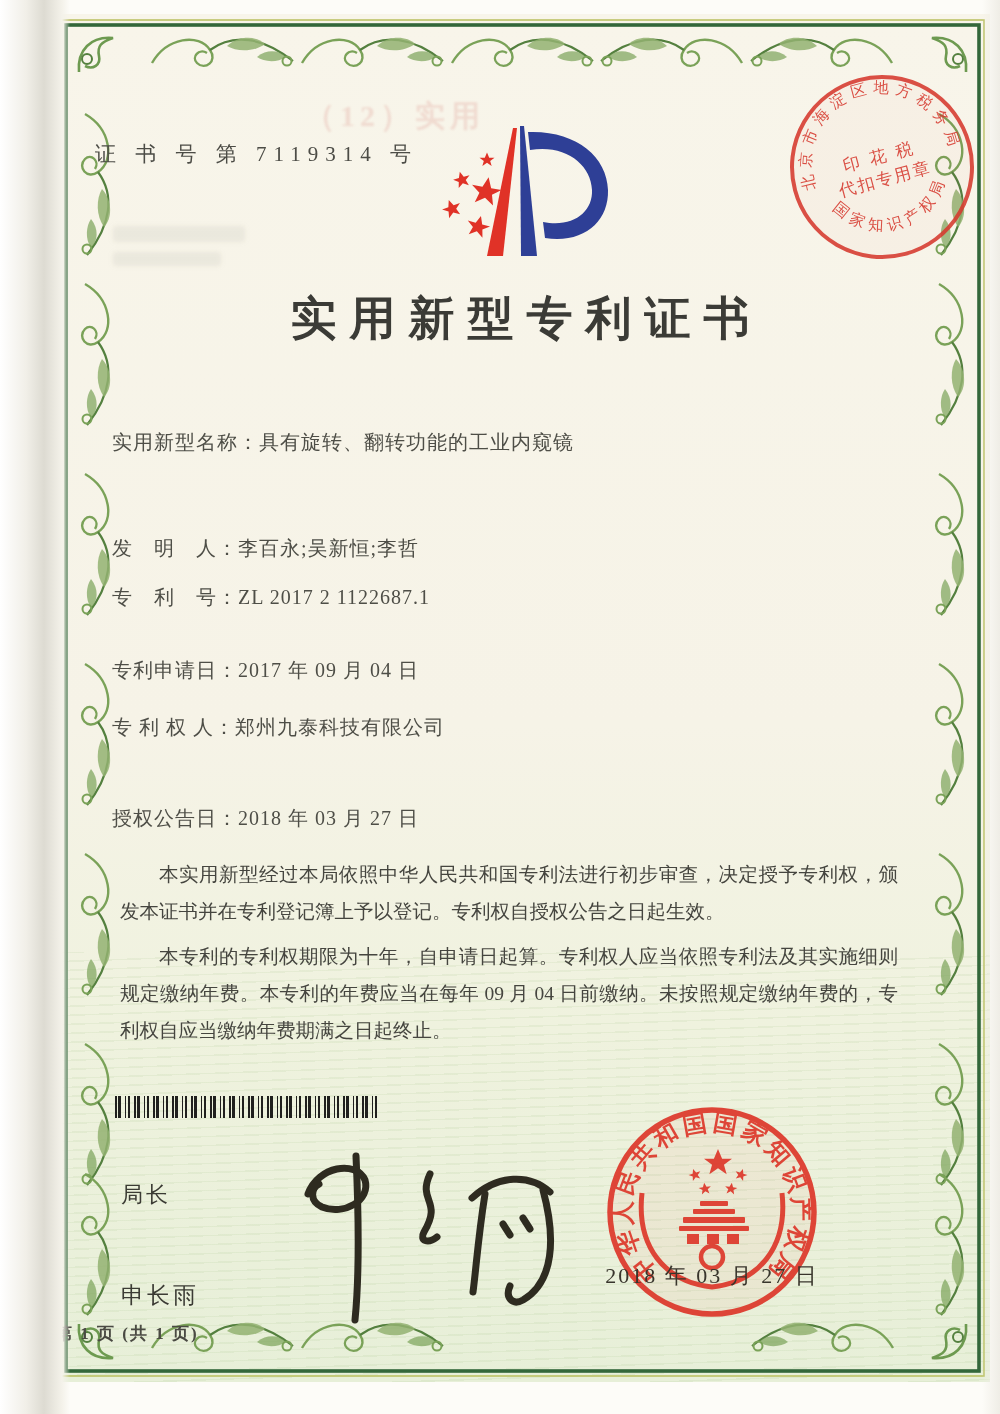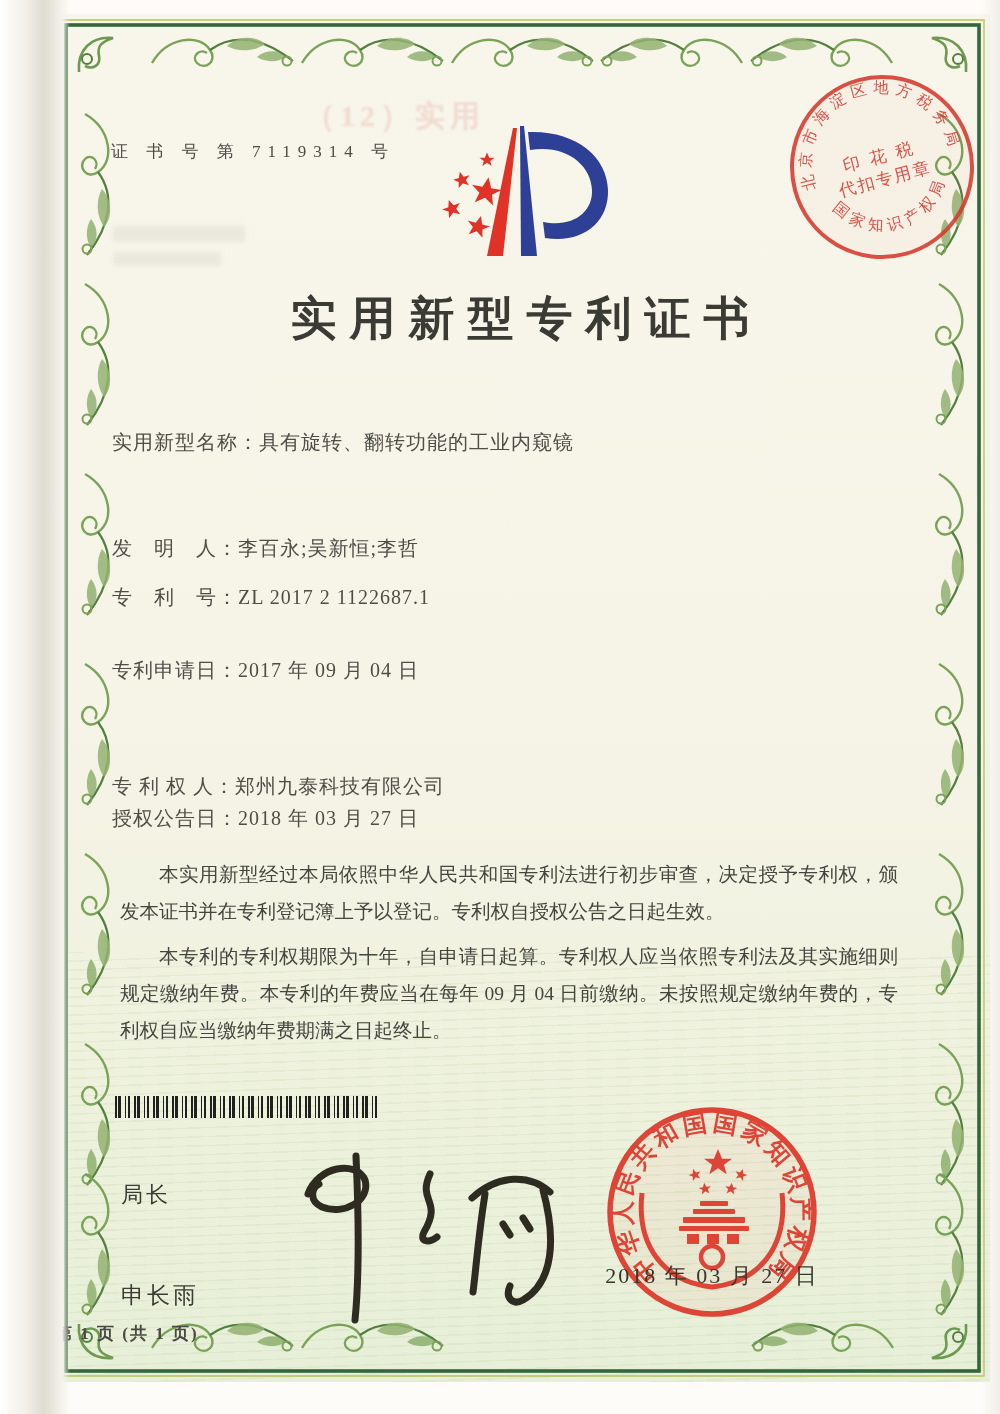--- a/index.html
+++ b/index.html
@@ -11,21 +11,21 @@
   .redge{position:absolute;right:0;top:0;width:18px;height:1414px;
          background:linear-gradient(270deg,#efede6 0,rgba(250,248,242,0) 18px);}
   .cert{position:absolute;left:55px;top:14px;width:935px;height:1368px;
         background:linear-gradient(180deg,#f8f5ea 0%,#f6f3e7 52%,#eff2de 74%,#e7efd8 100%);}
   .waves{position:absolute;left:0;bottom:0;width:100%;height:430px;pointer-events:none;opacity:.5;
          background:repeating-linear-gradient(178deg,rgba(140,180,110,.22) 0 1.5px,rgba(140,180,110,0) 1.5px 9px);}
   .frame{position:absolute;inset:0;pointer-events:none;}
   .ghost{position:absolute;left:250px;top:82px;font-size:30px;font-weight:bold;letter-spacing:5px;
          color:rgba(214,128,118,.22);filter:blur(1.2px);}
   .bleed{position:absolute;background:rgba(125,125,120,.10);filter:blur(2.5px);border-radius:3px;}
-  .certno{position:absolute;left:40px;top:126px;font-size:17px;letter-spacing:7px;color:#4c4c46;margin-left:16px;}
+  .certno{position:absolute;left:40px;top:126px;font-size:21px;letter-spacing:7px;color:#4c4c46;}
   .logo{position:absolute;left:370px;top:96px;}
   .stamp{position:absolute;left:729px;top:55px;}
   .title{position:absolute;left:4px;top:274px;width:100%;text-align:center;
          font-size:46px;font-weight:bold;letter-spacing:13px;color:#3b3b36;}
   .field{position:absolute;left:57px;font-size:20px;color:#4e4e47;letter-spacing:1px;white-space:nowrap;}
   .paras{position:absolute;left:57px;top:834px;width:794px;font-size:19.5px;line-height:37px;
          color:#45453f;text-align:justify;}
   .paras p{margin:8px;text-indent:2em;}
   .barcode{position:absolute;left:60px;top:1082px;width:262px;height:22px;
            background:repeating-linear-gradient(90deg,#20201e 0 2px,transparent 2px 3px,#20201e 3px 6px,transparent 6px 10px,#20201e 10px 11px,transparent 11px 13px,#20201e 13px 15px,transparent 15px 19px);}
@@ -134,21 +134,21 @@
         <text x="98" y="116" font-size="17" fill="#d6392e" letter-spacing="2" text-anchor="middle">代扣专用章</text>
       </g>
     </svg>
 
     <div class="title">实用新型专利证书</div>
 
     <div class="field" style="top:415px;"><span>实用新型名称：</span><span>具有旋转、翻转功能的工业内窥镜</span></div>
     <div class="field" style="top:521px;"><span>发　明　人：</span><span>李百永;吴新恒;李哲</span></div>
     <div class="field" style="top:570px;"><span>专　利　号：</span><span>ZL 2017 2 1122687.1</span></div>
     <div class="field" style="top:643px;"><span>专利申请日：</span><span>2017 年 09 月 04 日</span></div>
-    <div class="field" style="top:759px;"><span>专 利 权 人：</span><span>郑州九泰科技有限公司</span></div>
+    <div class="field" style="top:700px;"><span>专 利 权 人：</span><span>郑州九泰科技有限公司</span></div>
     <div class="field" style="top:791px;"><span>授权公告日：</span><span>2018 年 03 月 27 日</span></div>
 
     <div class="paras">
       <p>本实用新型经过本局依照中华人民共和国专利法进行初步审查，决定授予专利权，颁发本证书并在专利登记簿上予以登记。专利权自授权公告之日起生效。</p>
       <p>本专利的专利权期限为十年，自申请日起算。专利权人应当依照专利法及其实施细则规定缴纳年费。本专利的年费应当在每年 09 月 04 日前缴纳。未按照规定缴纳年费的，专利权自应当缴纳年费期满之日起终止。</p>
     </div>
 
     <div class="barcode"></div>
 
     <div class="sigtitle">局长</div>

